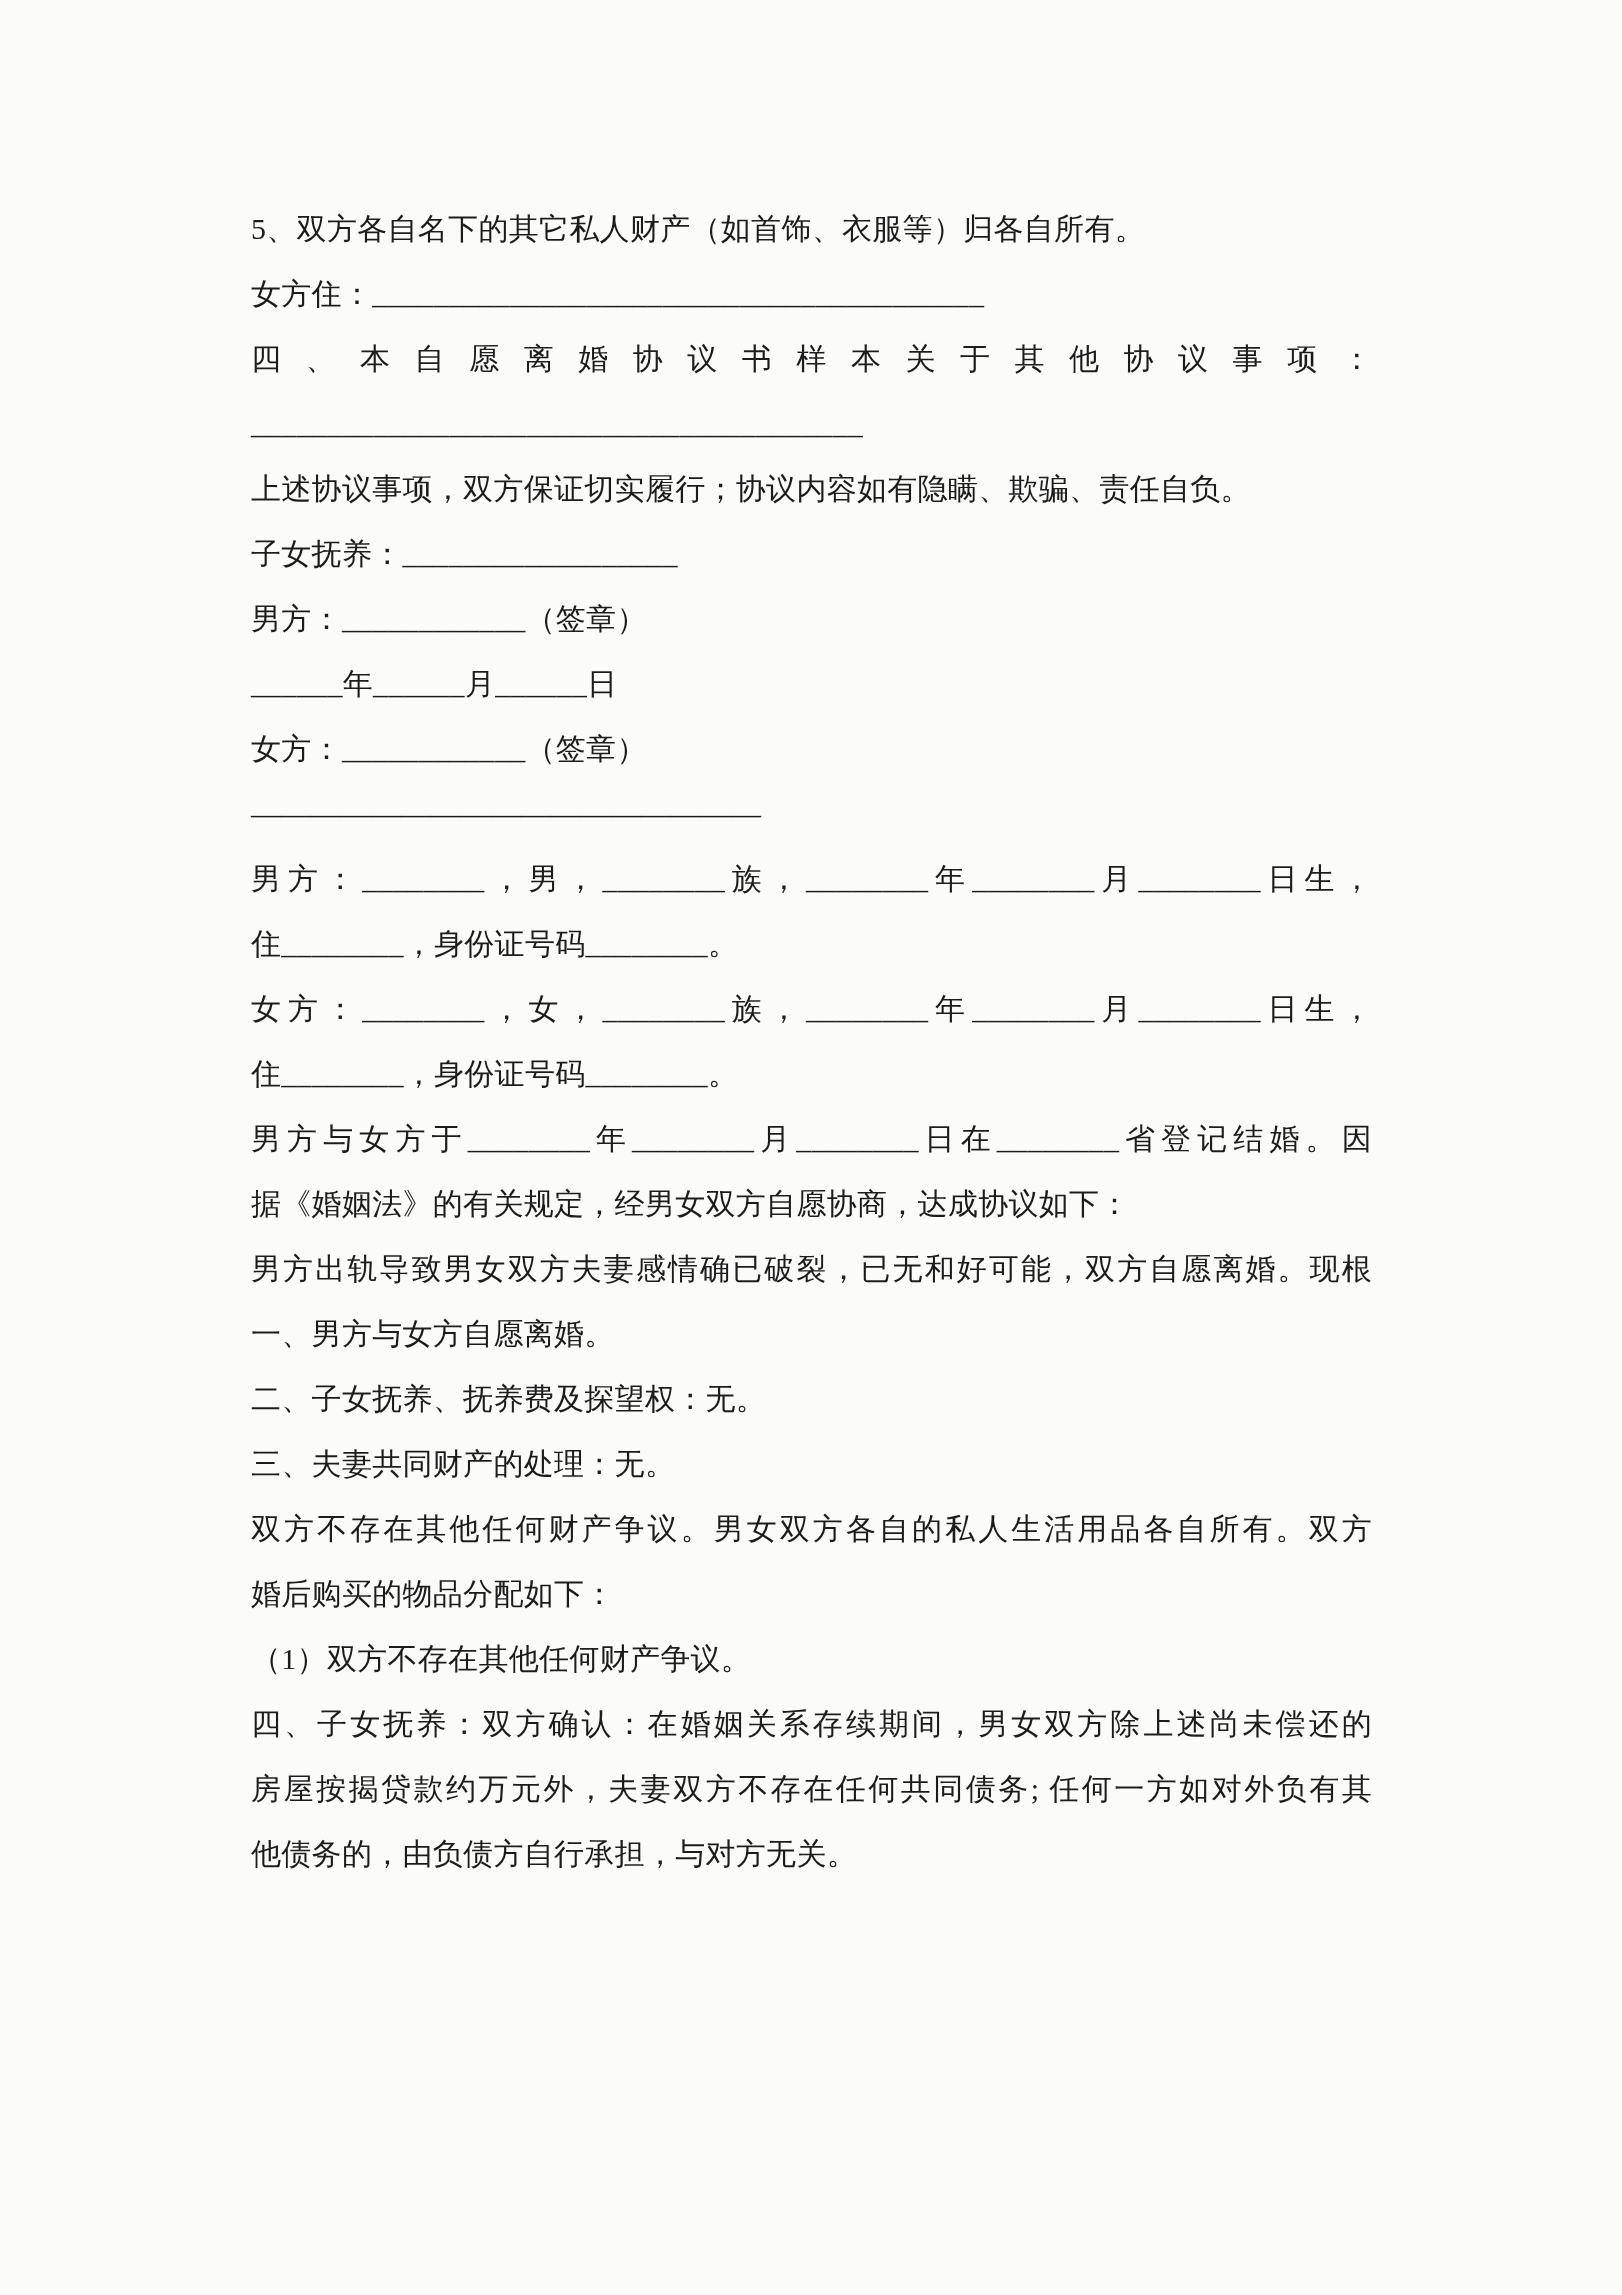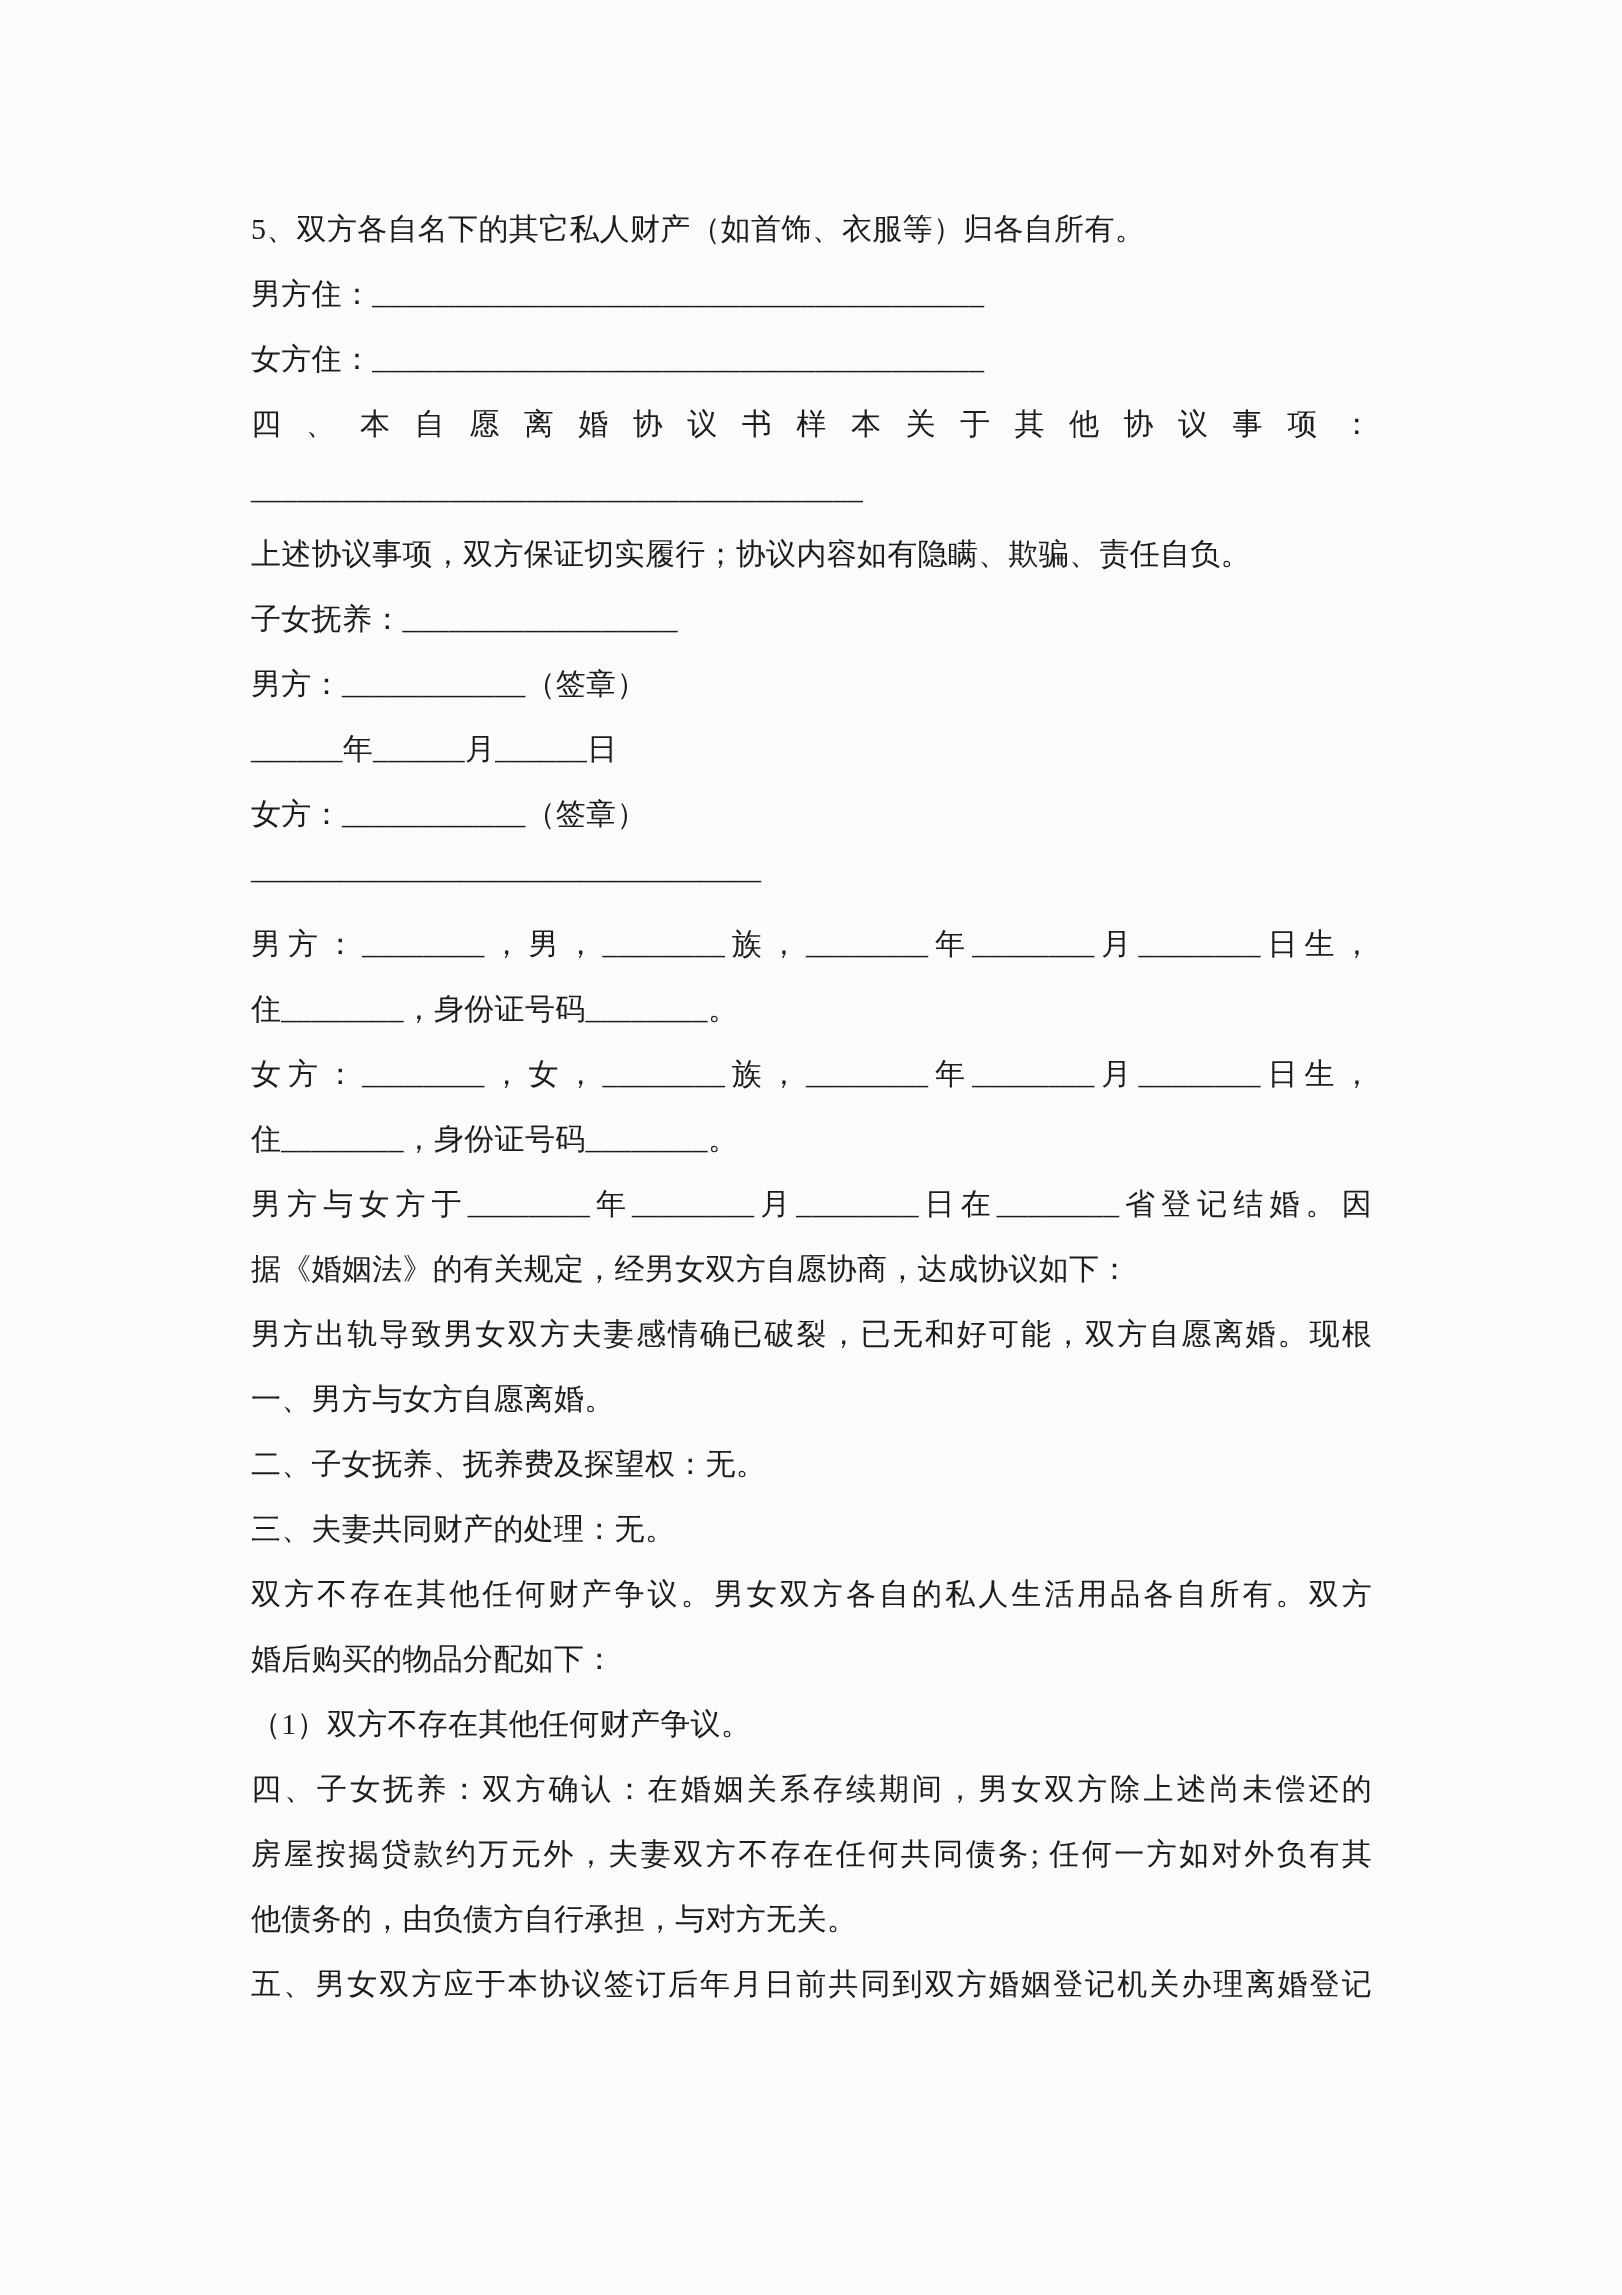--- a/index.html
+++ b/index.html
@@ -39,21 +39,20 @@
   }
   .separator {
     letter-spacing: 0;
   }
 </style>
 </head>
 <body>
 
 <div class="doc">
   <div class="line">5、双方各自名下的其它私人财产（如首饰、衣服等）归各自所有。</div>
-  <div class="line">男方住：________________________________________</div>
   <div class="line">女方住：________________________________________</div>
   <div class="line spread">四、本自愿离婚协议书样本关于其他协议事项：</div>
   <div class="line">________________________________________</div>
   <div class="line">上述协议事项，双方保证切实履行；协议内容如有隐瞒、欺骗、责任自负。</div>
   <div class="line">子女抚养：__________________</div>
   <div class="line">男方：____________（签章）</div>
   <div class="line">______年______月______日</div>
   <div class="line">女方：____________（签章）</div>
   <div class="line separator">—————————————————</div>
   <div class="line fill">男方：________，男，________族，________年________月________日生，</div>
@@ -65,15 +64,14 @@
   <div class="line fill">男方出轨导致男女双方夫妻感情确已破裂，已无和好可能，双方自愿离婚。现根</div>
   <div class="line">一、男方与女方自愿离婚。</div>
   <div class="line">二、子女抚养、抚养费及探望权：无。</div>
   <div class="line">三、夫妻共同财产的处理：无。</div>
   <div class="line fill">双方不存在其他任何财产争议。男女双方各自的私人生活用品各自所有。双方</div>
   <div class="line">婚后购买的物品分配如下：</div>
   <div class="line">（1）双方不存在其他任何财产争议。</div>
   <div class="line fill">四、子女抚养：双方确认：在婚姻关系存续期间，男女双方除上述尚未偿还的</div>
   <div class="line fill">房屋按揭贷款约万元外，夫妻双方不存在任何共同债务; 任何一方如对外负有其</div>
   <div class="line">他债务的，由负债方自行承担，与对方无关。</div>
-  <div class="line fill">五、男女双方应于本协议签订后年月日前共同到双方婚姻登记机关办理离婚登记</div>
 </div>
 
 
 </body></html>

